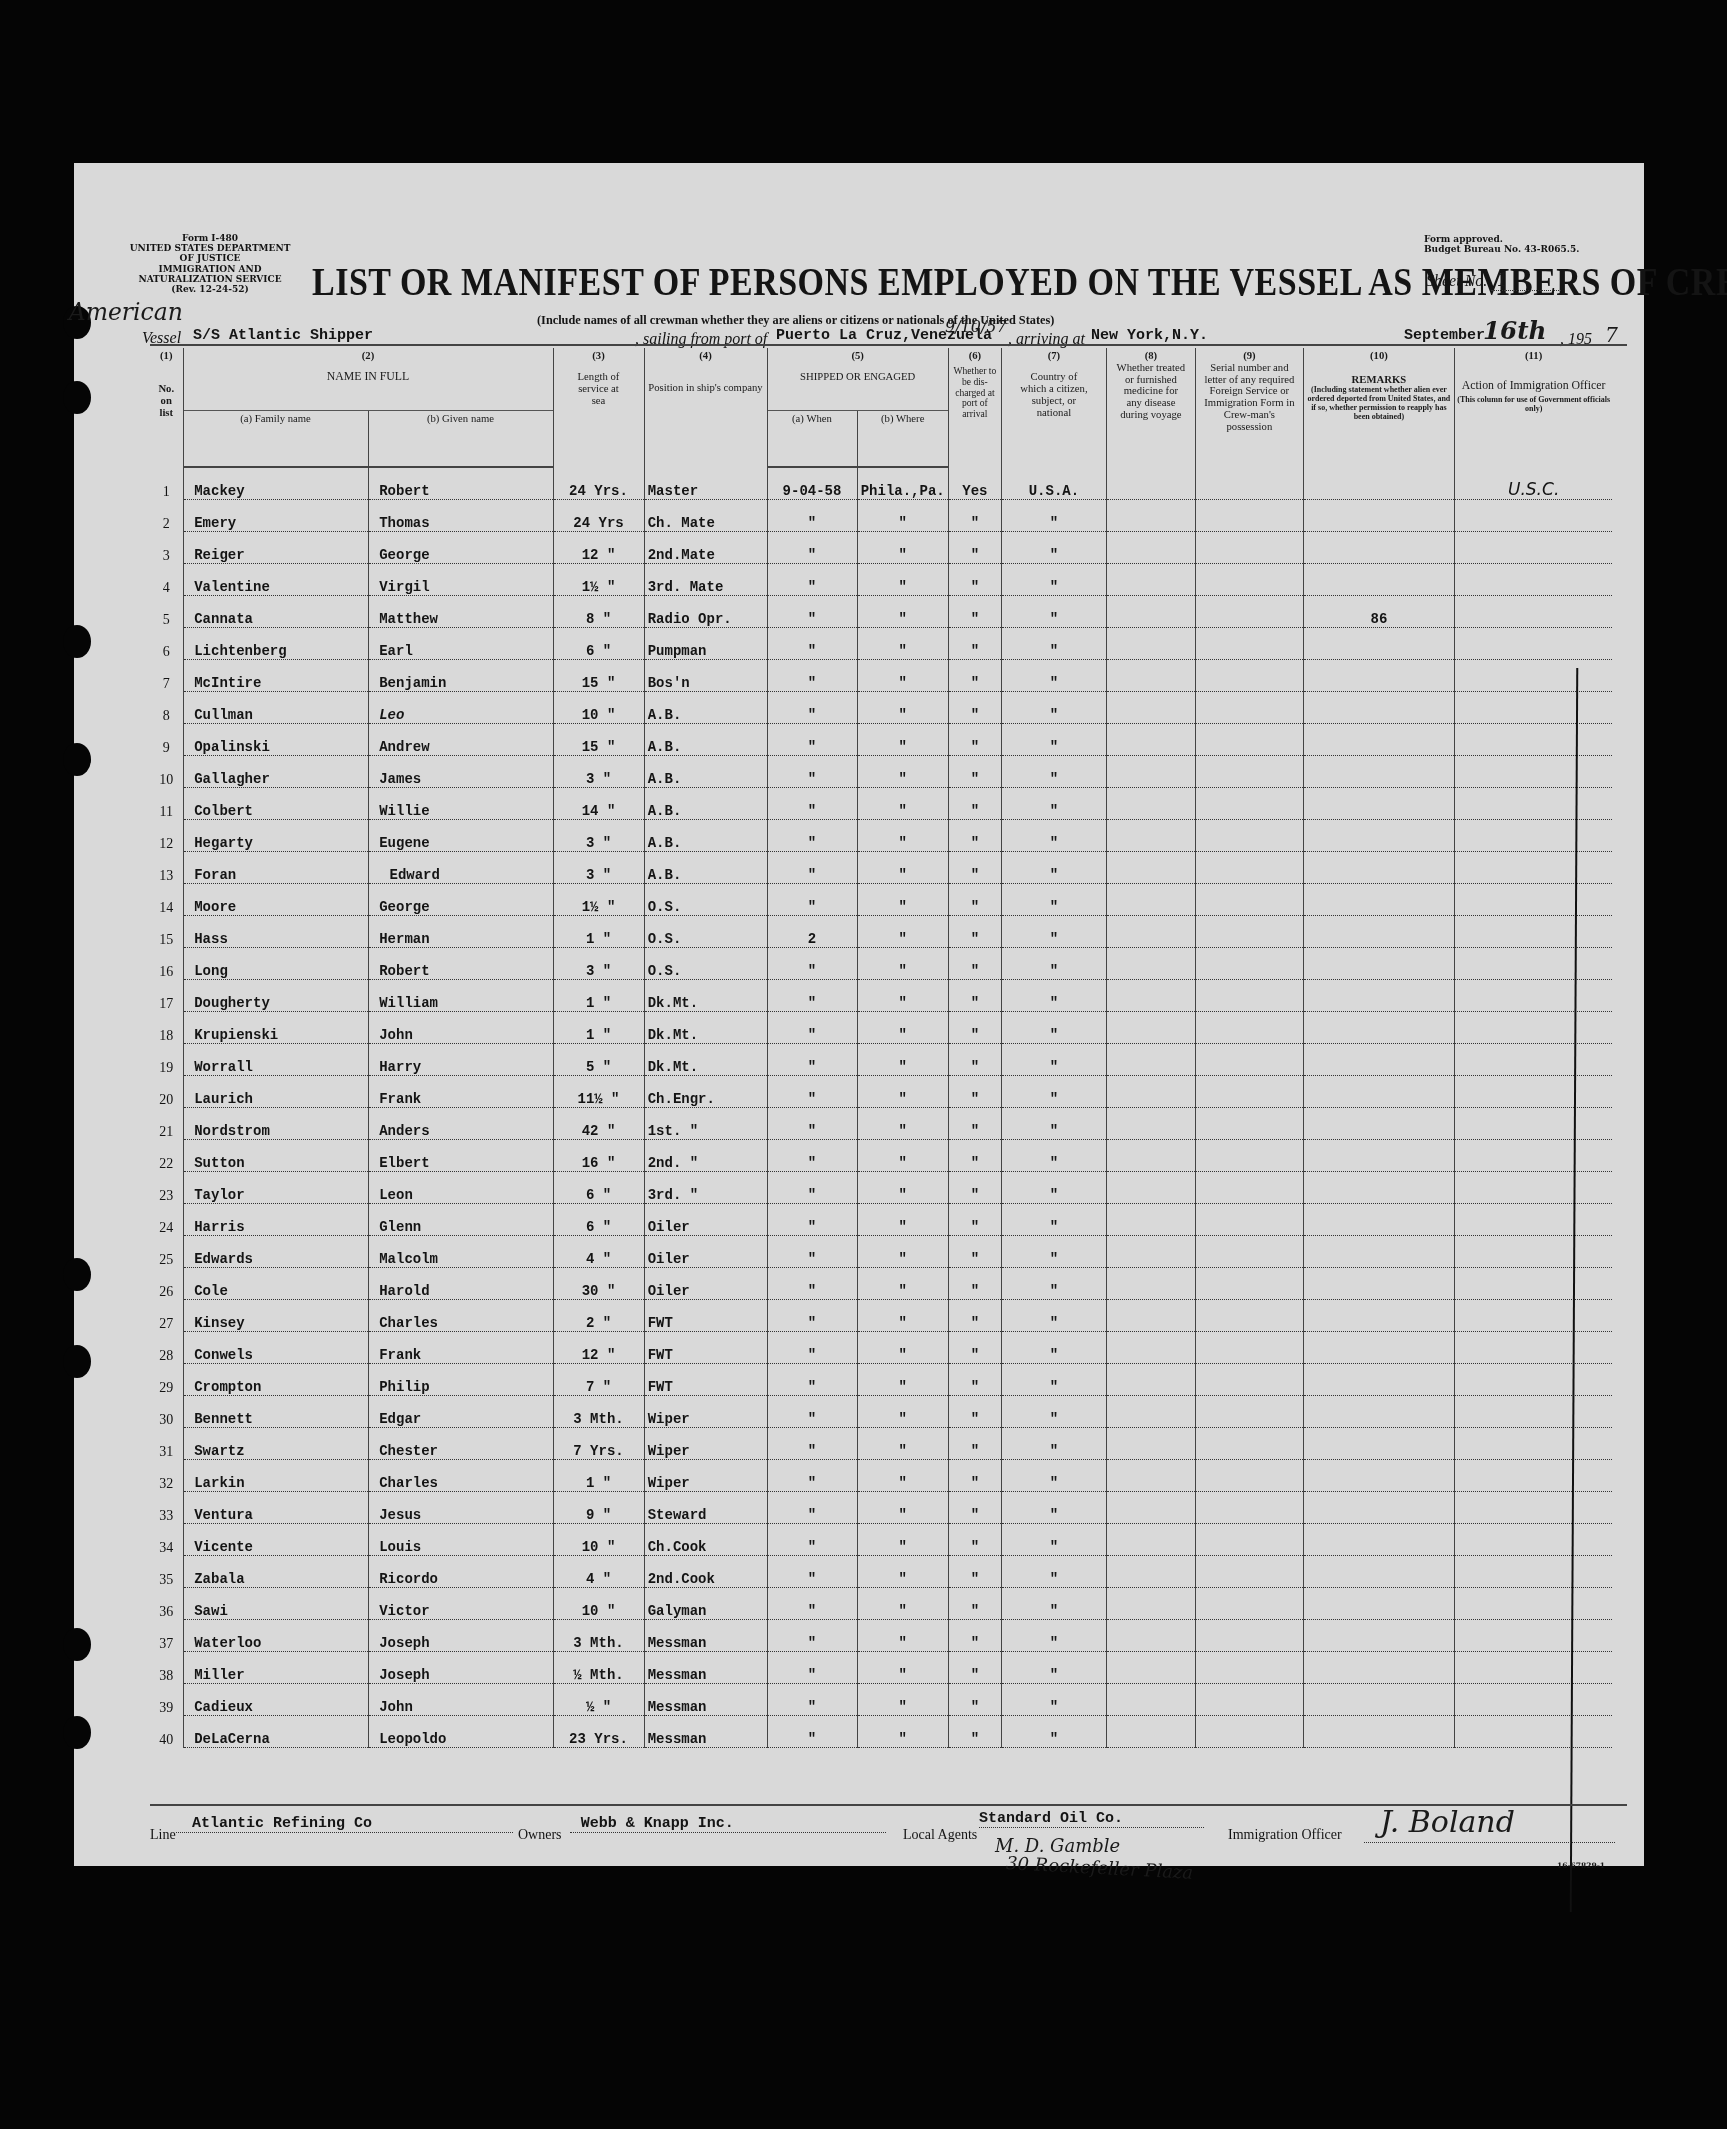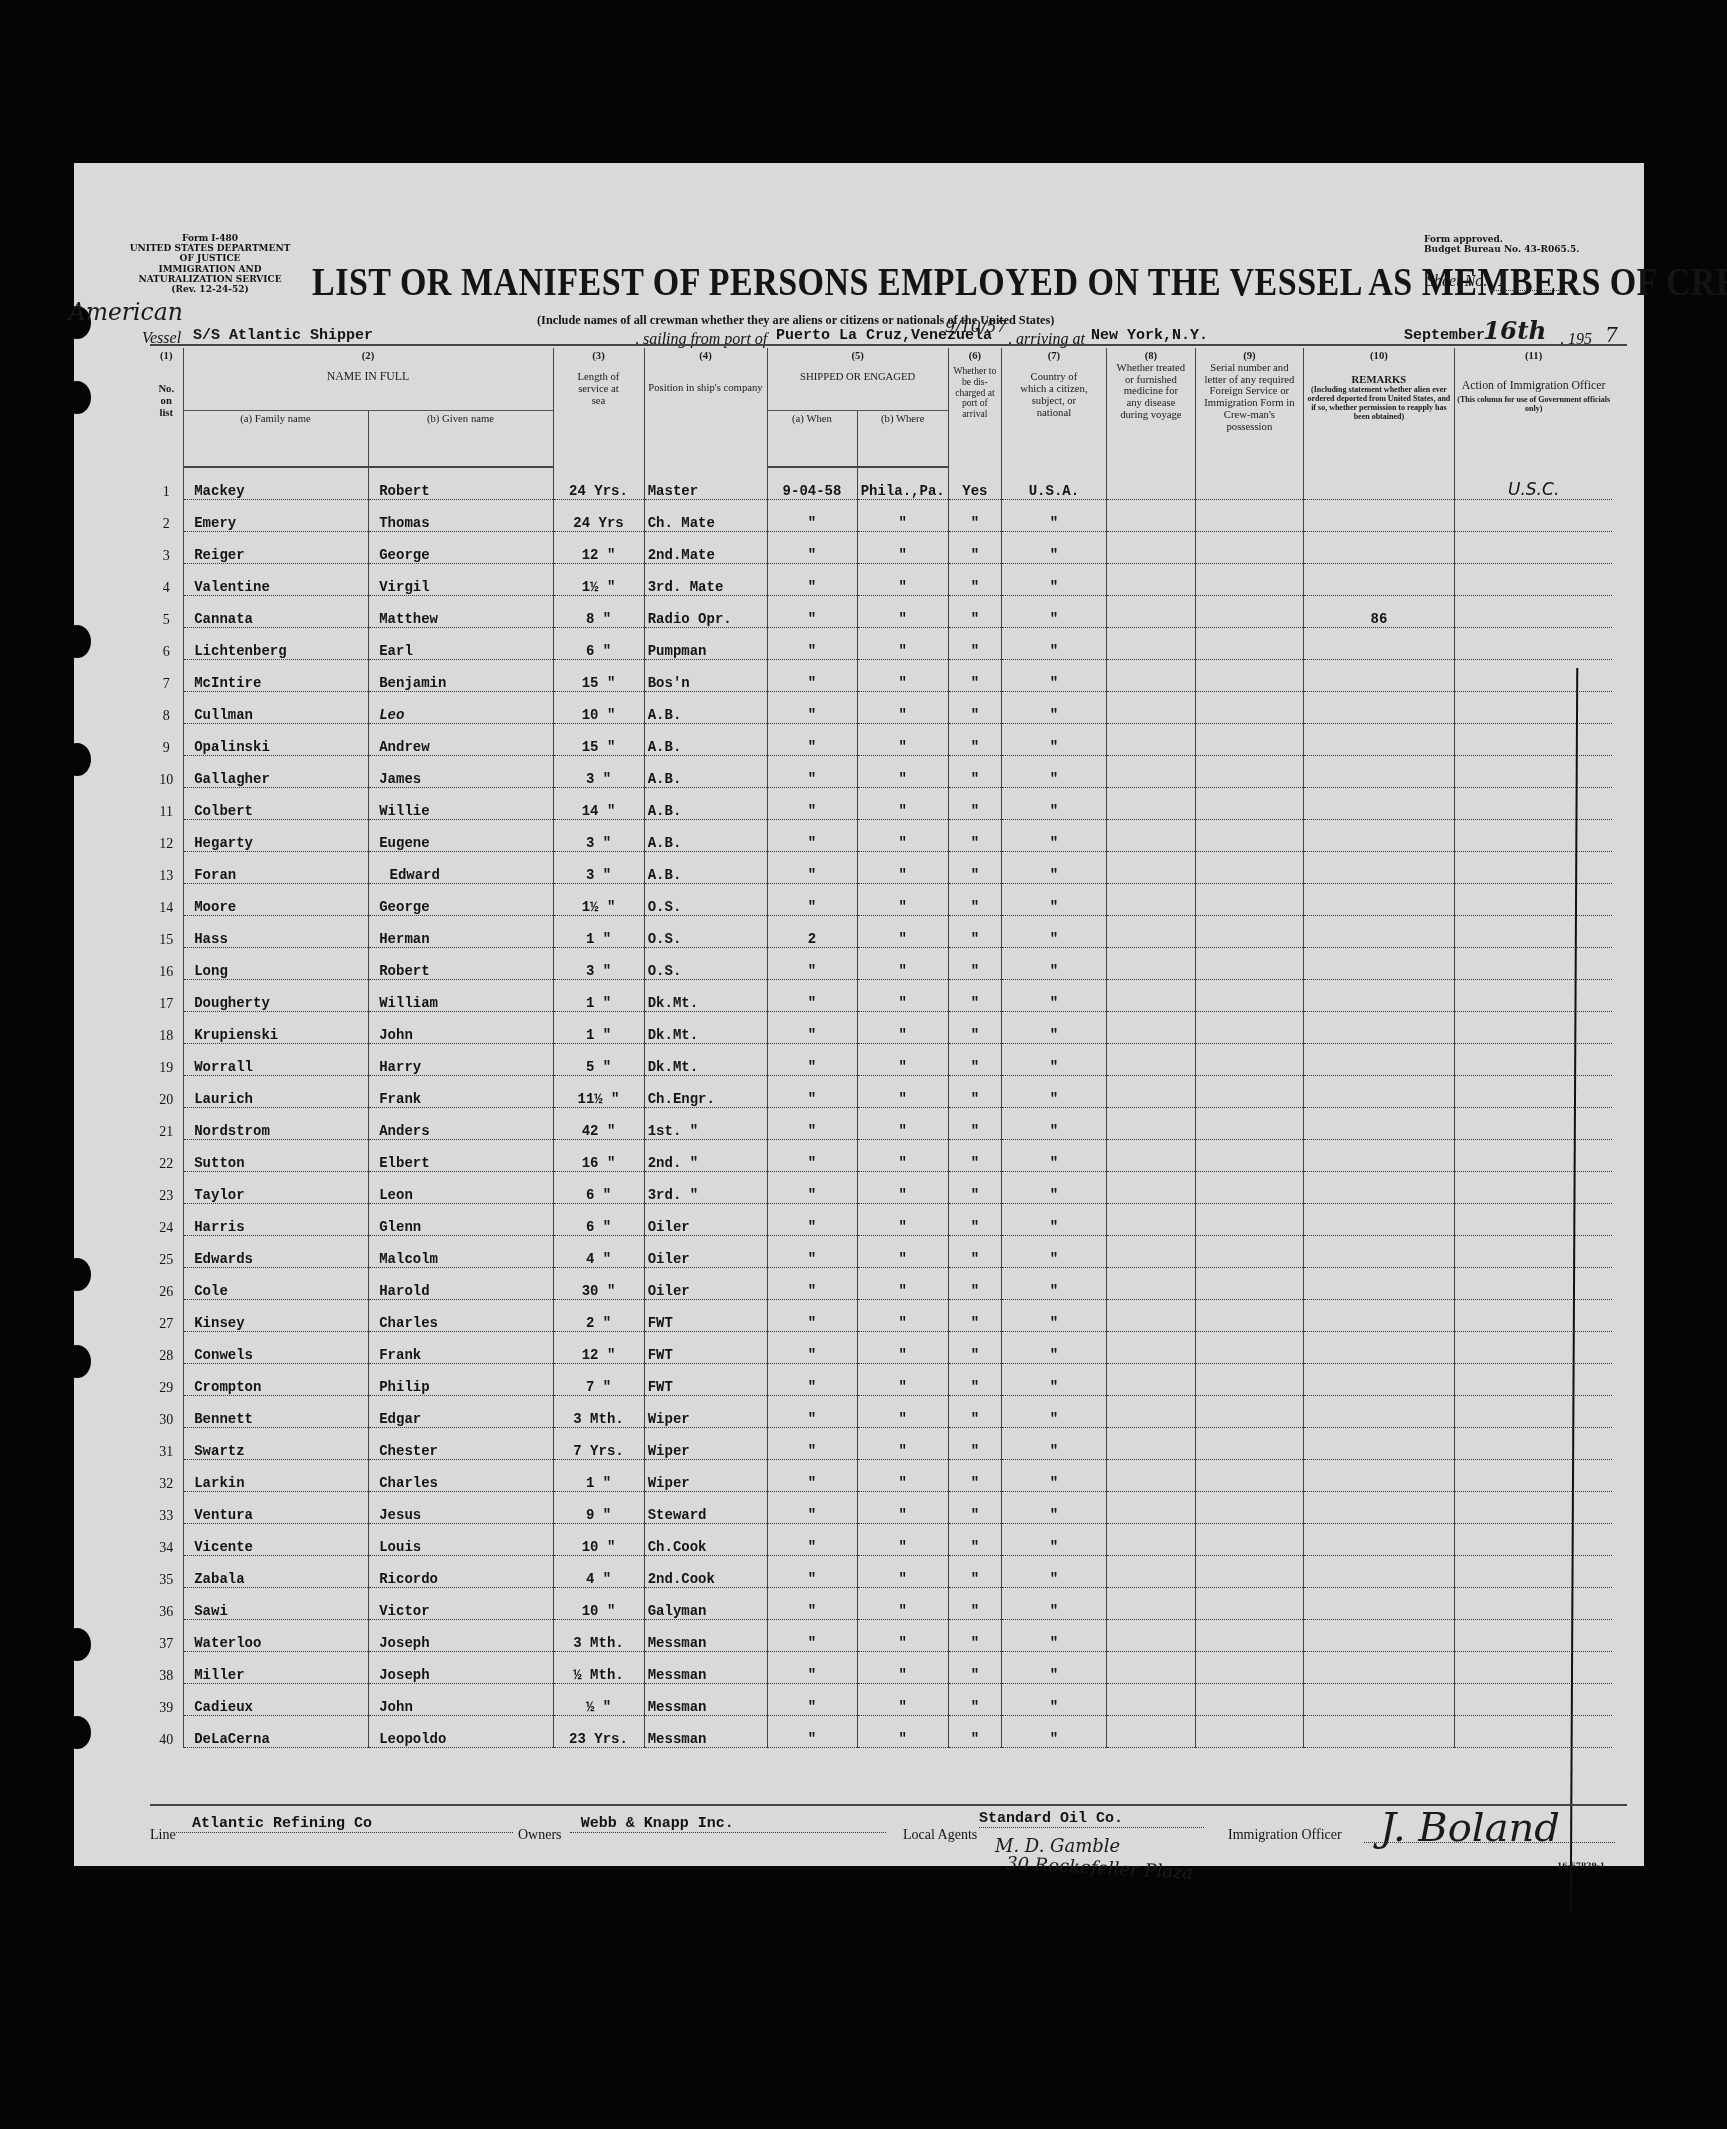--- a/index.html
+++ b/index.html
@@ -765,17 +765,17 @@
     <span class="abs" style="left:0;top:11.8px;font-size:14px;">Line</span>
     <span class="abs typed dotline" style="left:26px;top:0;width:321px;padding-left:16px;">Atlantic Refining Co</span>
     <span class="abs" style="left:368px;top:11.8px;font-size:14px;">Owners</span>
     <span class="abs typed dotline" style="left:420px;top:0;width:305px;padding-left:10.7px;">Webb &amp; Knapp Inc.</span>
     <span class="abs" style="left:753px;top:11.8px;font-size:14px;">Local Agents</span>
     <span class="abs typed dotline" style="left:829px;top:-5.3px;width:225px;">Standard Oil Co.</span>
     <span class="abs hand" style="left:845px;top:20.3px;font-size:18px;">M. D. Gamble</span>
     <span class="abs hand" style="left:856px;top:42px;font-size:18px;transform:rotate(3deg);">30 Rockefeller Plaza</span>
     <span class="abs" style="left:1078px;top:11.8px;font-size:14px;">Immigration Officer</span>
     <span class="abs dotline" style="left:1214px;top:27px;width:251px;height:0;"></span>
-    <span class="abs hand" style="left:1230px;top:-10.7px;font-size:40px;text-align:right;">J. Boland</span>
+    <span class="abs hand" style="left:1230px;top:-10.7px;font-size:30px;text-align:right;">J. Boland</span>
     <span class="abs f-small" style="left:1407px;top:46px;font-size:7.5px;">16-67829-1</span>
   </div>
 </div>
 
 
 </body></html>

